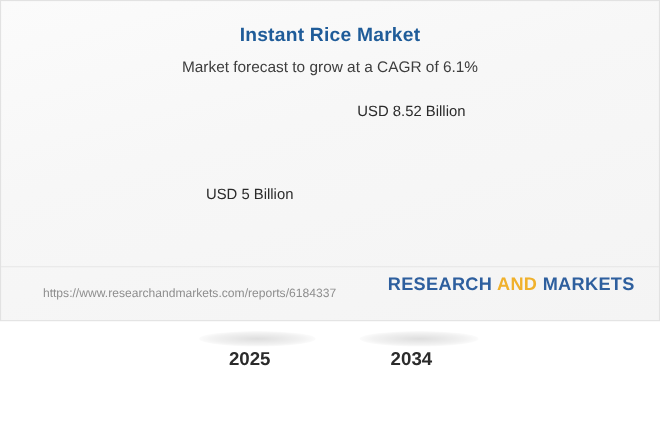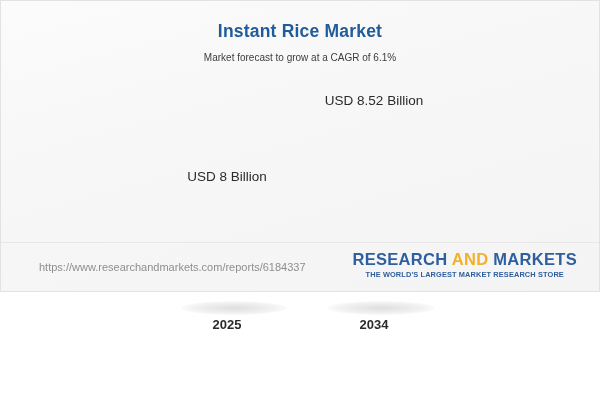--- a/index.html
+++ b/index.html
@@ -15,41 +15,41 @@
   }
 
   
   .chart-title{
     position:absolute;left:0;right:0;top:20px;
     text-align:center;font-size:17.5px;font-weight:bold;
     color:#1f5c99;letter-spacing:.2px;
   }
   .chart-subtitle{
     position:absolute;left:0;right:0;top:51px;
-    text-align:center;font-size:10px;color:#3d3d3d;
+    text-align:center;font-size:14px;color:#3d3d3d;
   }
 
   
   .plot{position:absolute;left:0;top:0;width:600px;height:350px;}
 
   .bar-group{position:absolute;}
   .bar-group.g2025{left:174px;width:104px;}
   .bar-group.g2034{left:320px;width:106px;}
 
   .value-label{
     position:absolute;left:50%;transform:translateX(-50%);
     white-space:nowrap;font-size:13.5px;font-weight:normal;color:#2b2b2b;
   }
   .g2025 .value-label{top:168px;}
   .g2034 .value-label{top:92px;}
 
   .year-label{
     position:absolute;left:50%;transform:translateX(-50%);
     top:316px;white-space:nowrap;
-    font-size:13px;font-weight:bold;color:#2b2b2b;
+    font-size:17px;font-weight:bold;color:#2b2b2b;
   }
 
   
   .cyl{position:absolute;}
   .cyl-body{position:absolute;left:0;right:0;}
   .cyl-top{
     position:absolute;left:0;right:0;height:20px;border-radius:50%;
   }
   .cyl-bottom{
     position:absolute;left:0;right:0;height:20px;border-radius:50%;
@@ -117,21 +117,21 @@
 <div class="card">
 
   <div class="chart-title">Instant Rice Market</div>
 
   <div class="chart-subtitle">Market forecast to grow at a CAGR of 6.1%</div>
 
   <div class="plot">
 
     <div class="bar-group g2025">
 
-      <div class="value-label">USD 8 Billion</div>
+      <div class="value-label">USD 5 Billion</div>
 
       <div class="shadow" style="top:300px;"></div>
 
       <div class="cyl">
         <div class="cyl-bottom y-bottom" style="top:298px;"></div>
         <div class="cyl-body y-body" style="top:208px;height:100px;"></div>
         <div class="cyl-top y-top" style="top:198px;"></div>
       </div>
     </div>
 
@@ -163,17 +163,16 @@
 
   </div>
 
   <div class="footer">
     <div class="footer-url">https://www.researchandmarkets.com/reports/6184337</div>
 
     <div class="logo">
       <div class="logo-main">
         <span>RESEARCH </span><span class="logo-and">AND</span><span> MARKETS</span>
       </div>
-      <div class="logo-tag">THE WORLD'S LARGEST MARKET RESEARCH STORE</div>
     </div>
   </div>
 
 </div>
 
 </body></html>

